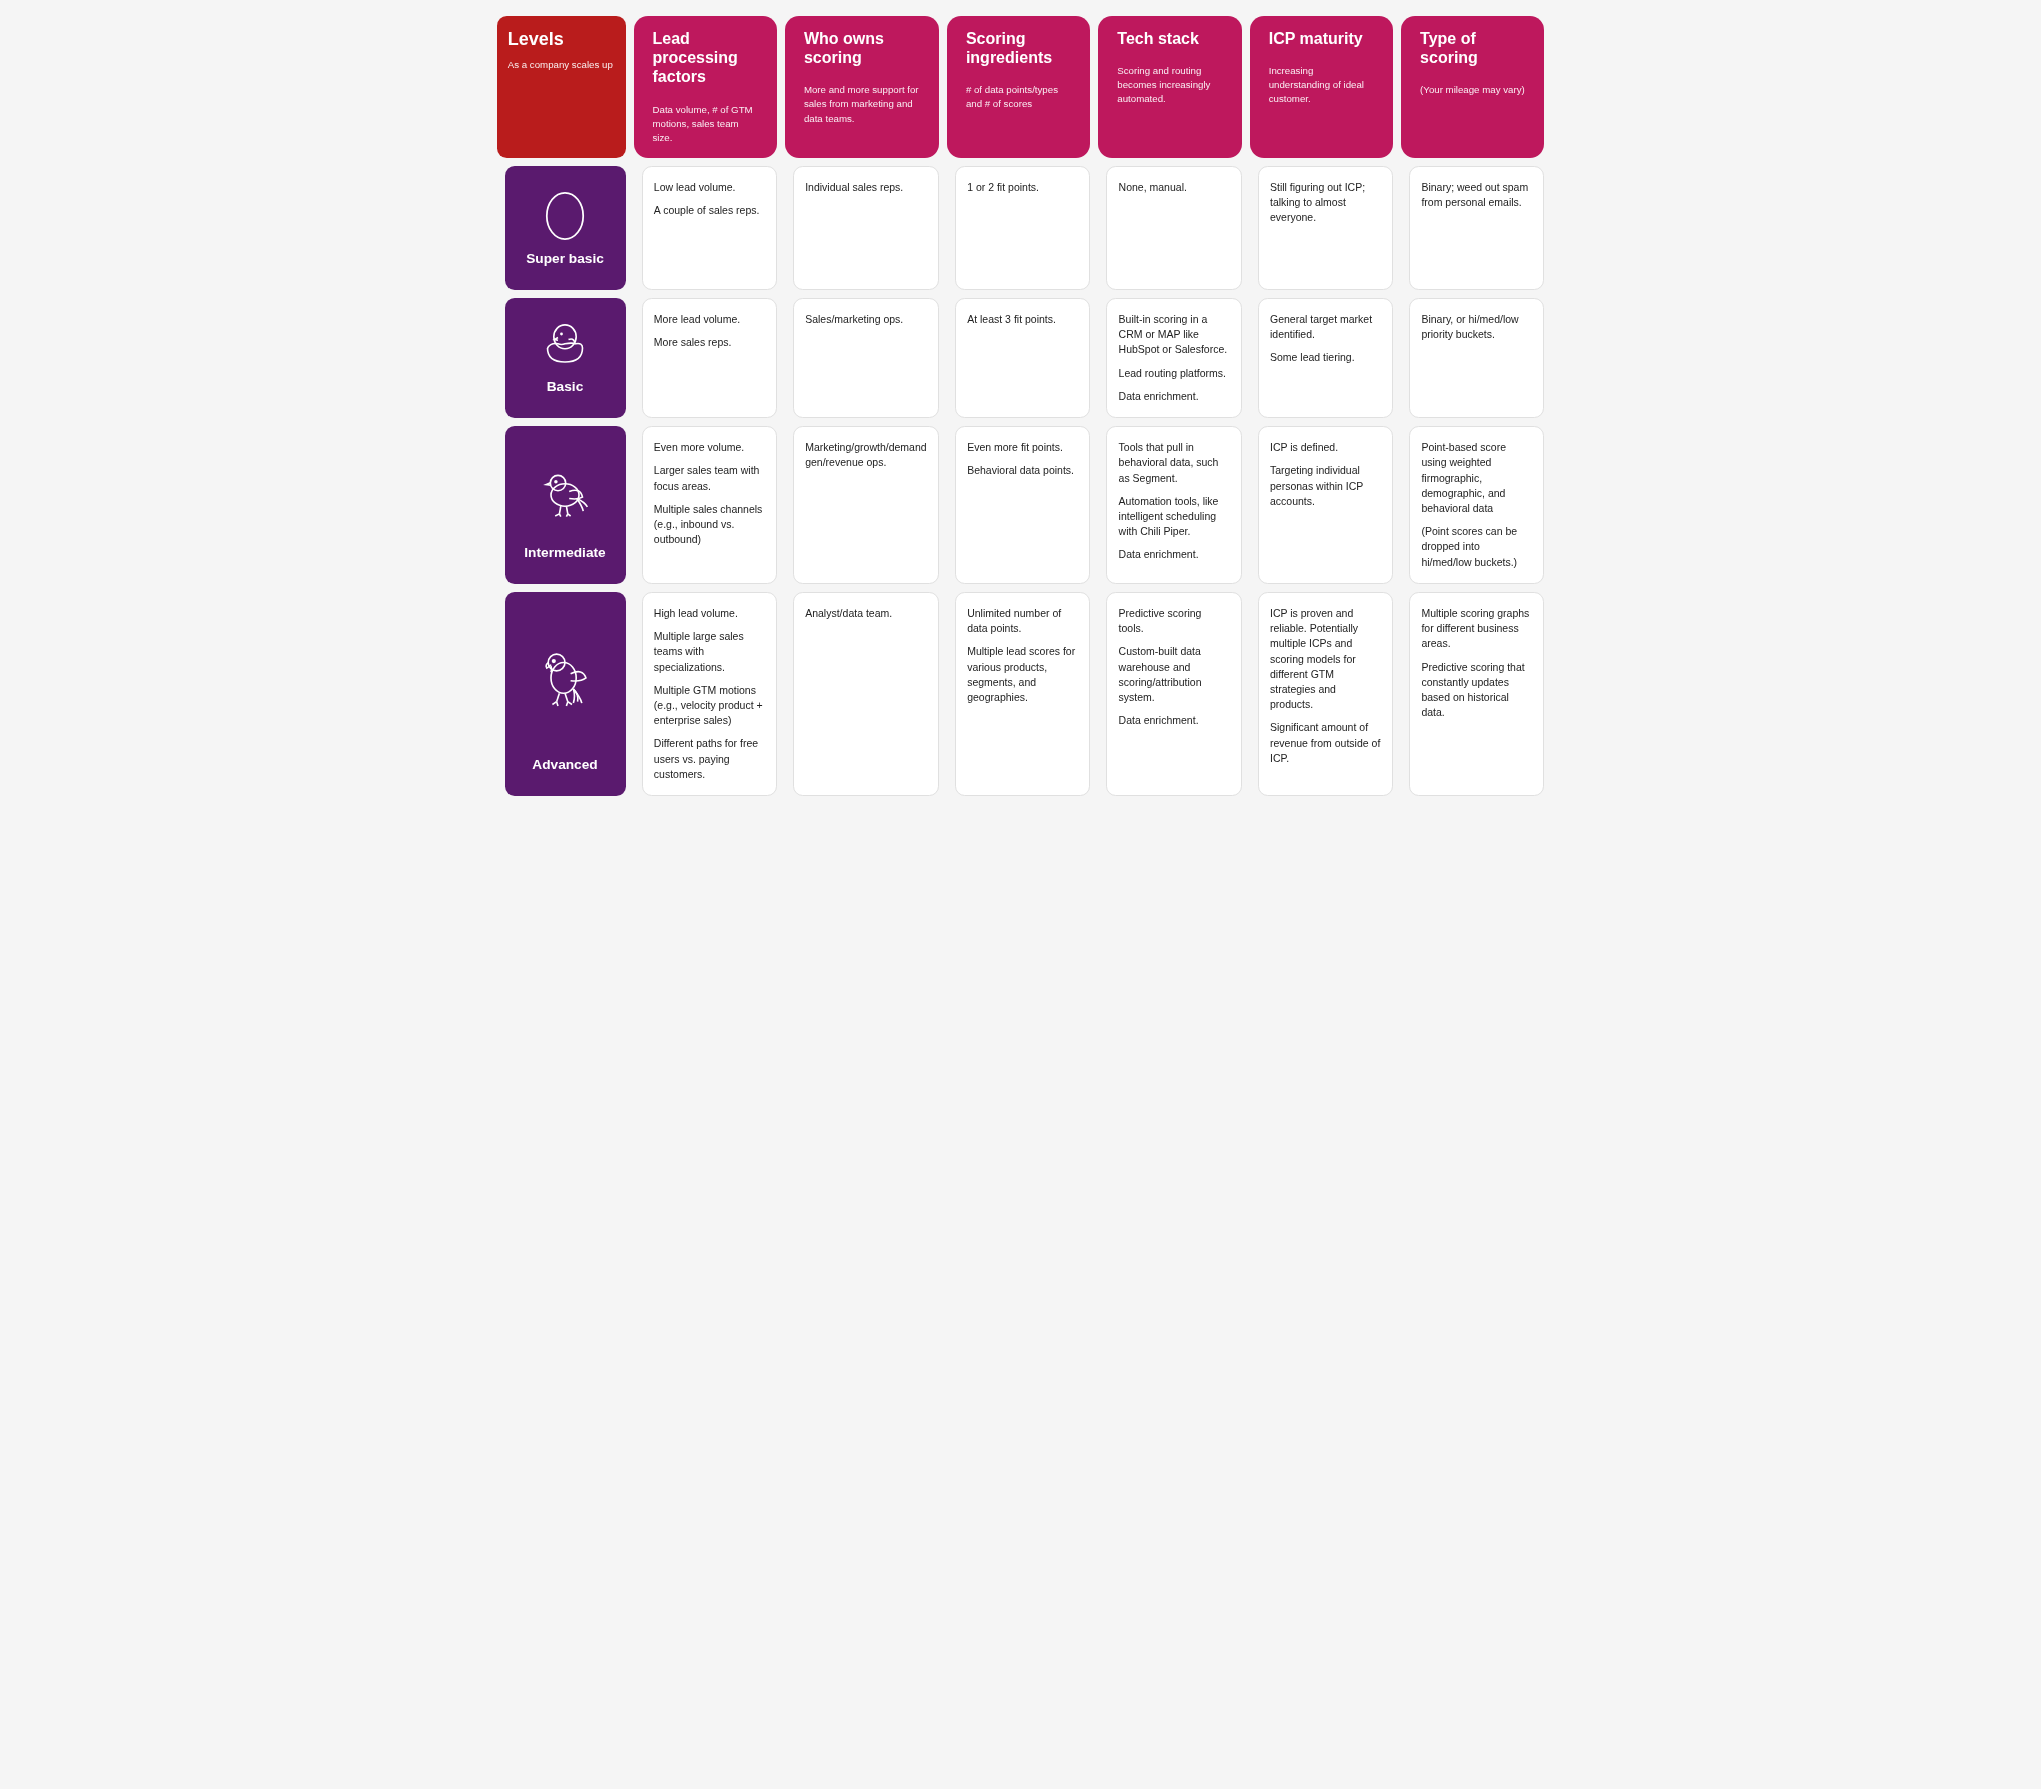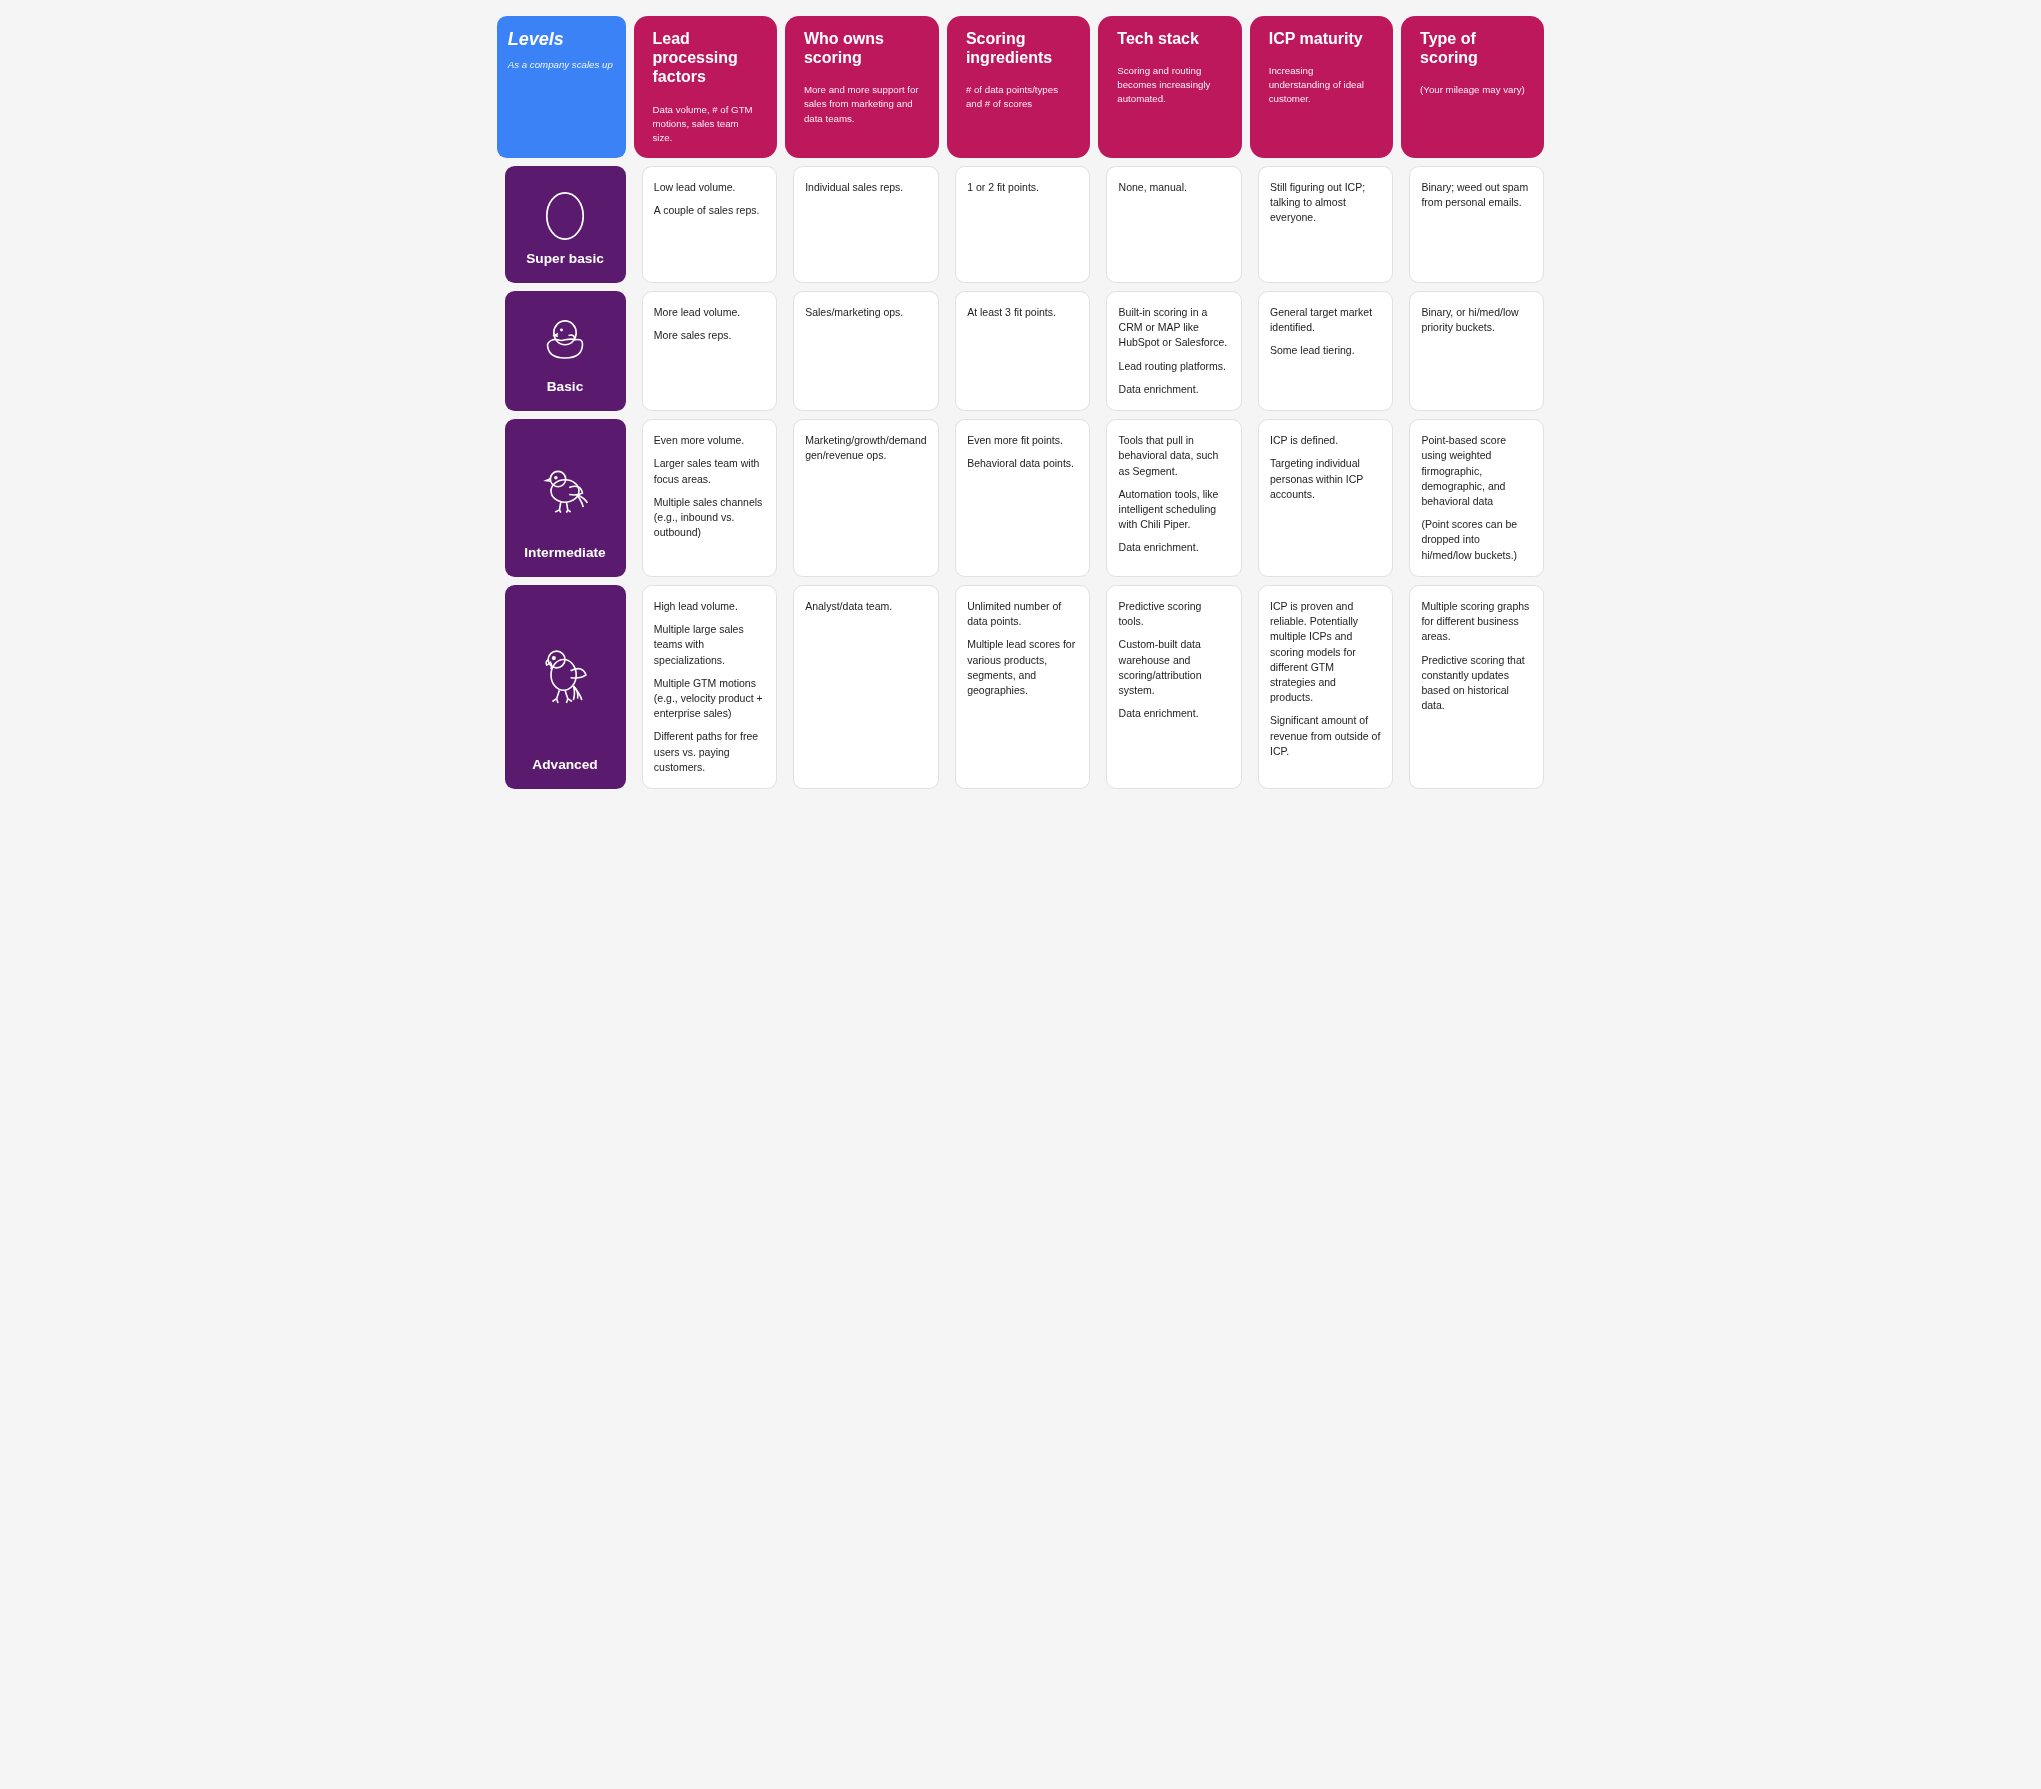--- a/index.html
+++ b/index.html
@@ -30,21 +30,21 @@
       border: 0.8px solid #e0e0e0;
     }
     .cell.level {
       background: #5a1a6e;
       color: #fff;
       display: flex;
       flex-direction: column;
       align-items: center;
       justify-content: flex-end;
       text-align: center;
-      padding-bottom: 14px;
+      padding-bottom: 21px;
     }
     .cell.level .icon-area {
       flex: 1;
       display: flex;
       align-items: center;
       justify-content: center;
     }
     .cell.level .level-label {
       font-size: 13.7px;
       font-weight: 700;
@@ -63,25 +63,24 @@
       margin-bottom: 8px;
     }
     .header-cell p {
       font-size: 9.7px;
       font-weight: 400;
       opacity: 0.92;
       line-height: 1.45;
       margin-top: 16px;
     }
     .header-levels {
-      background: #3b82f6;
+      background: #b91c1c;
       color: #fff;
       border-radius: 9.7px;
       padding: 13px 11.3px;
-      font-style: italic;
     }
     .header-levels h2 {
       font-size: 18px;
       font-weight: 800;
       margin-bottom: 8px;
     }
     .header-levels p {
       font-size: 9.7px;
       opacity: 0.92;
       line-height: 1.45;

